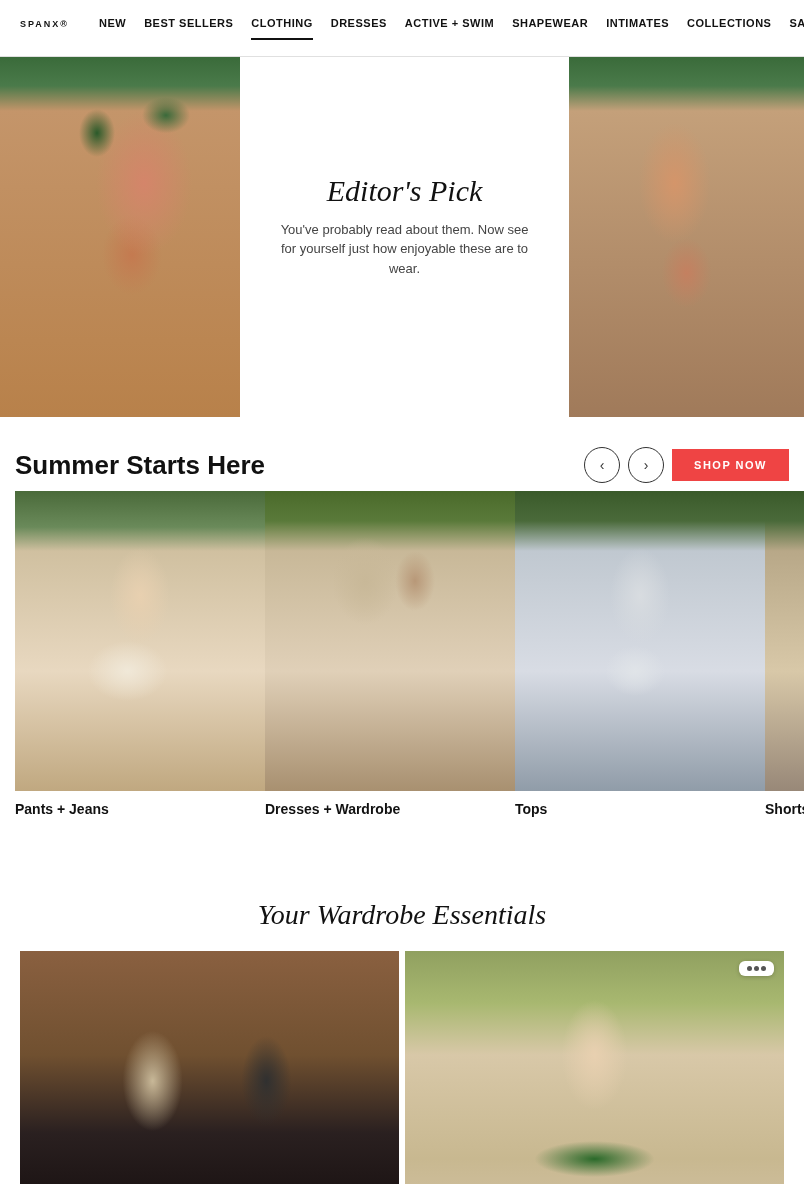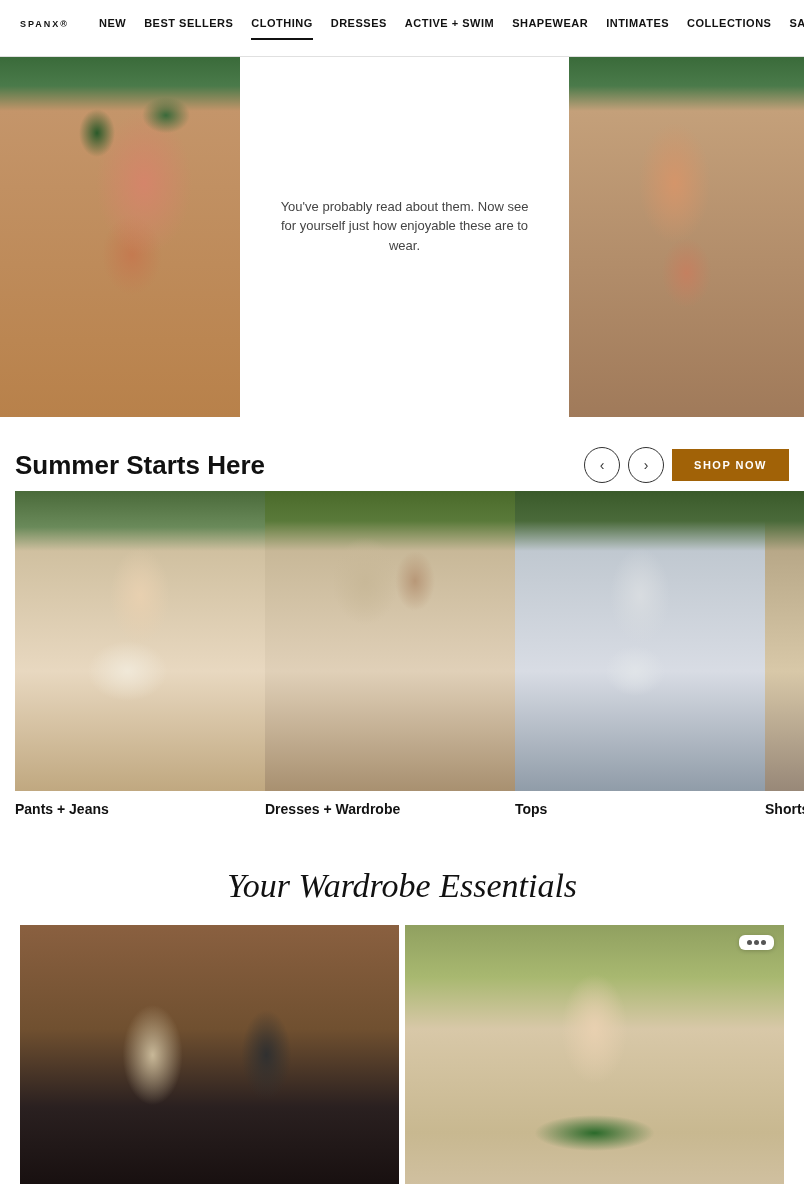--- a/index.html
+++ b/index.html
@@ -170,21 +170,21 @@
       border-radius: 50%;
       background: #fff;
       display: flex;
       align-items: center;
       justify-content: center;
       cursor: pointer;
       font-size: 14px;
       color: #333;
     }
     .shop-now-btn {
-      background: #a16207;
+      background: #ef4444;
       color: #fff;
       border: none;
       padding: 10px 22px;
       font-size: 11px;
       font-weight: 700;
       letter-spacing: 1.5px;
       cursor: pointer;
       text-transform: uppercase;
     }
 
@@ -259,27 +259,28 @@
       font-weight: 600;
       color: #111;
       margin-top: 10px;
     }
 
     
     .wardrobe-section {
       padding: 40px 20px 20px;
     }
     .wardrobe-title {
-      font-size: 34px;
+      font-size: 28px;
       font-weight: 400;
       font-style: italic;
       text-align: center;
       color: #111;
       margin-bottom: 20px;
       font-family: Georgia, serif;
+      margin-top: 32px;
     }
     .wardrobe-grid {
       display: grid;
       grid-template-columns: 1fr 1fr;
       gap: 6px;
     }
     .wardrobe-img-left {
       height: 260px;
       background: linear-gradient(160deg, #2a2a2a 0%, #4a4a4a 30%, #8a7a6a 50%, #3a3030 80%, #1a1818 100%);
       position: relative;
@@ -348,20 +349,21 @@
     <a>SALE</a>
   </div>
 
 </nav>
 
 <div class="hero">
   <div class="hero-left">
     <div class="hero-left-img"></div>
   </div>
   <div class="hero-center">
+    <h1 class="hero-title">Editor's Pick</h1>
     <p class="hero-subtitle">You've probably read about them. Now see for yourself just how enjoyable these are to wear.</p>
   </div>
   <div class="hero-right">
     <div class="hero-right-img"></div>
   </div>
 </div>
 
 <div class="summer-section">
   <div class="summer-header">
     <h2 class="summer-title">Summer Starts Here</h2>

